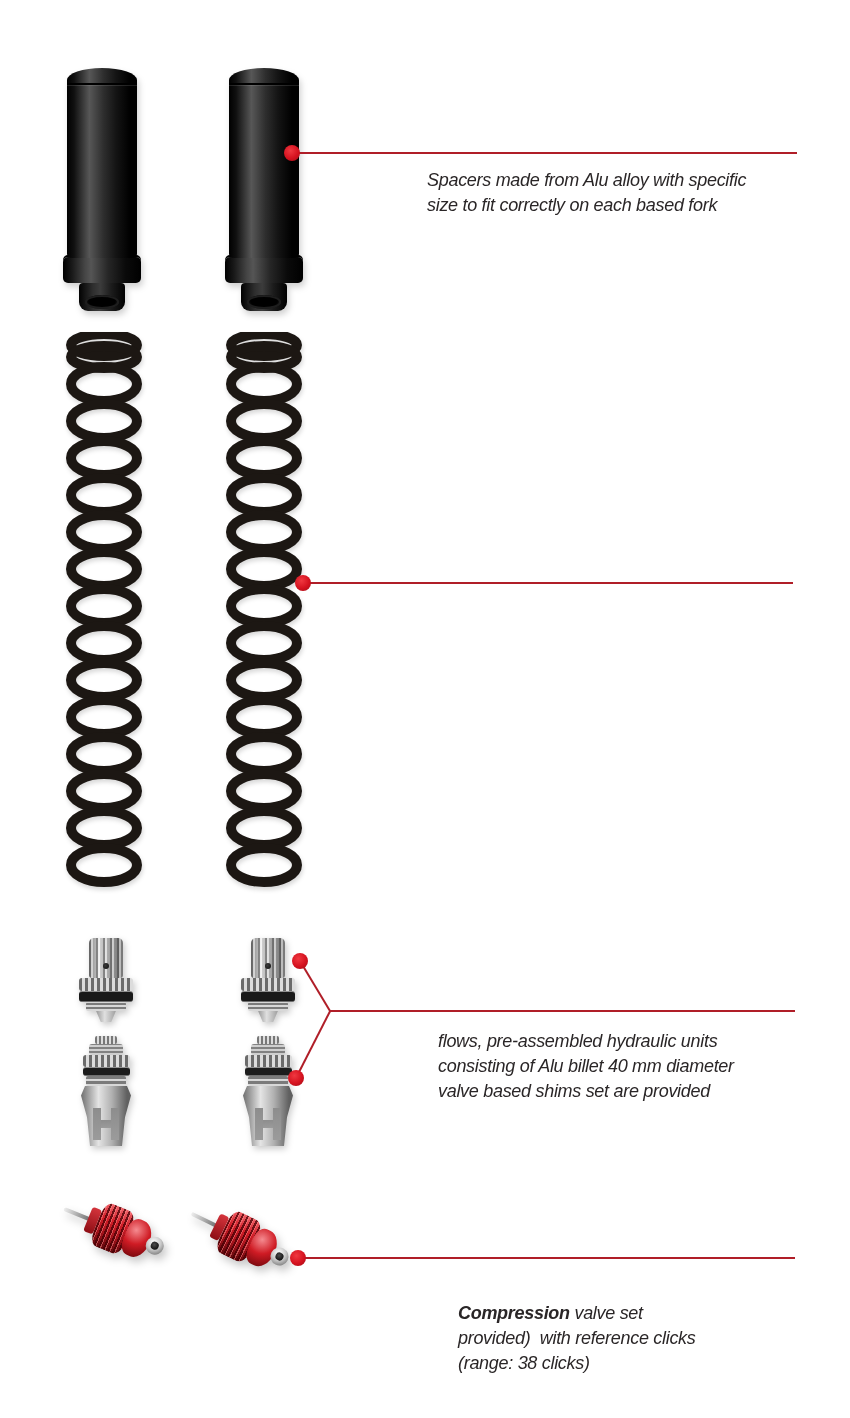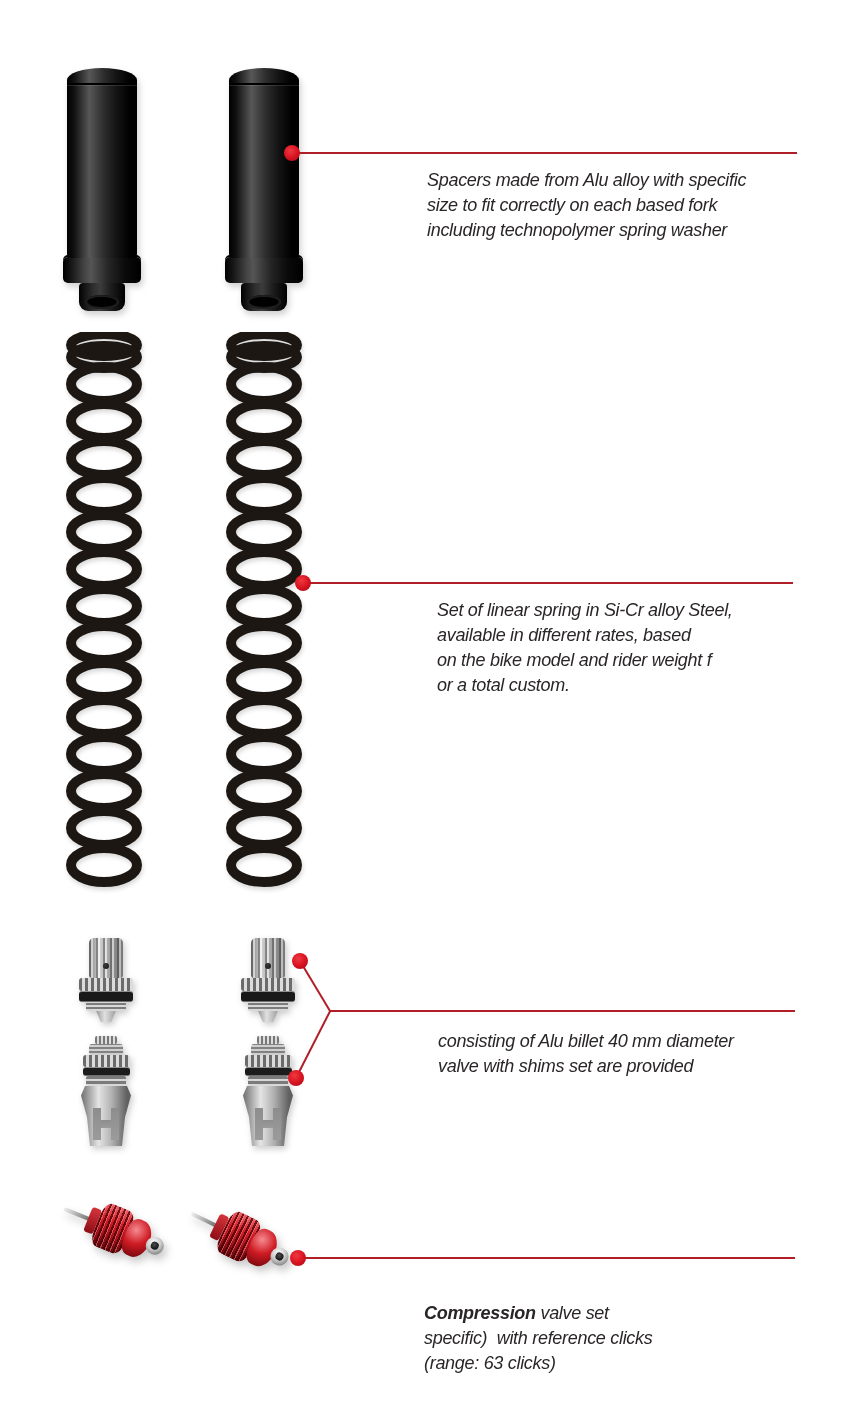--- a/index.html
+++ b/index.html
@@ -234,34 +234,28 @@
   <div class="hline" style="left:329px;top:1010px;width:466px"></div>
   <div class="dot" style="left:300px;top:961px"></div>
   <div class="dot" style="left:296px;top:1078px"></div>
 
   <div class="hline" style="left:298px;top:1257px;width:497px"></div>
   <div class="dot" style="left:298px;top:1258px"></div>
 
   <div class="callout-text" style="left:427px;top:168px">
     <div>Spacers made from Alu alloy with specific</div>
     <div>size to fit correctly on each based fork</div>
-    <div>including technopolymer spring washer</div>
-  </div>
-
-  <div class="callout-text" style="left:437px;top:598px">
-    <div>Set of linear spring in Si-Cr alloy Steel,</div>
-    <div>available in different rates, based</div>
-    <div>on the bike model and rider weight f</div>
-    <div>or a total custom.</div>
-  </div>
+  </div>
+
 
   <div class="callout-text" style="left:438px;top:1029px">
+    <div>flows, pre-assembled hydraulic units</div>
     <div>consisting of Alu billet 40 mm diameter</div>
-    <div>valve with shims set are provided</div>
-  </div>
-
-  <div class="callout-text" style="left:424px;top:1301px">
+    <div>valve based shims set are provided</div>
+  </div>
+
+  <div class="callout-text" style="left:458px;top:1301px">
     <div><span class="b">Compression</span><span> valve set</span></div>
-    <div>specific)  with reference clicks</div>
-    <div>(range: 63 clicks)</div>
+    <div>provided)  with reference clicks</div>
+    <div>(range: 38 clicks)</div>
   </div>
 
 </div>
 
 </body></html>

